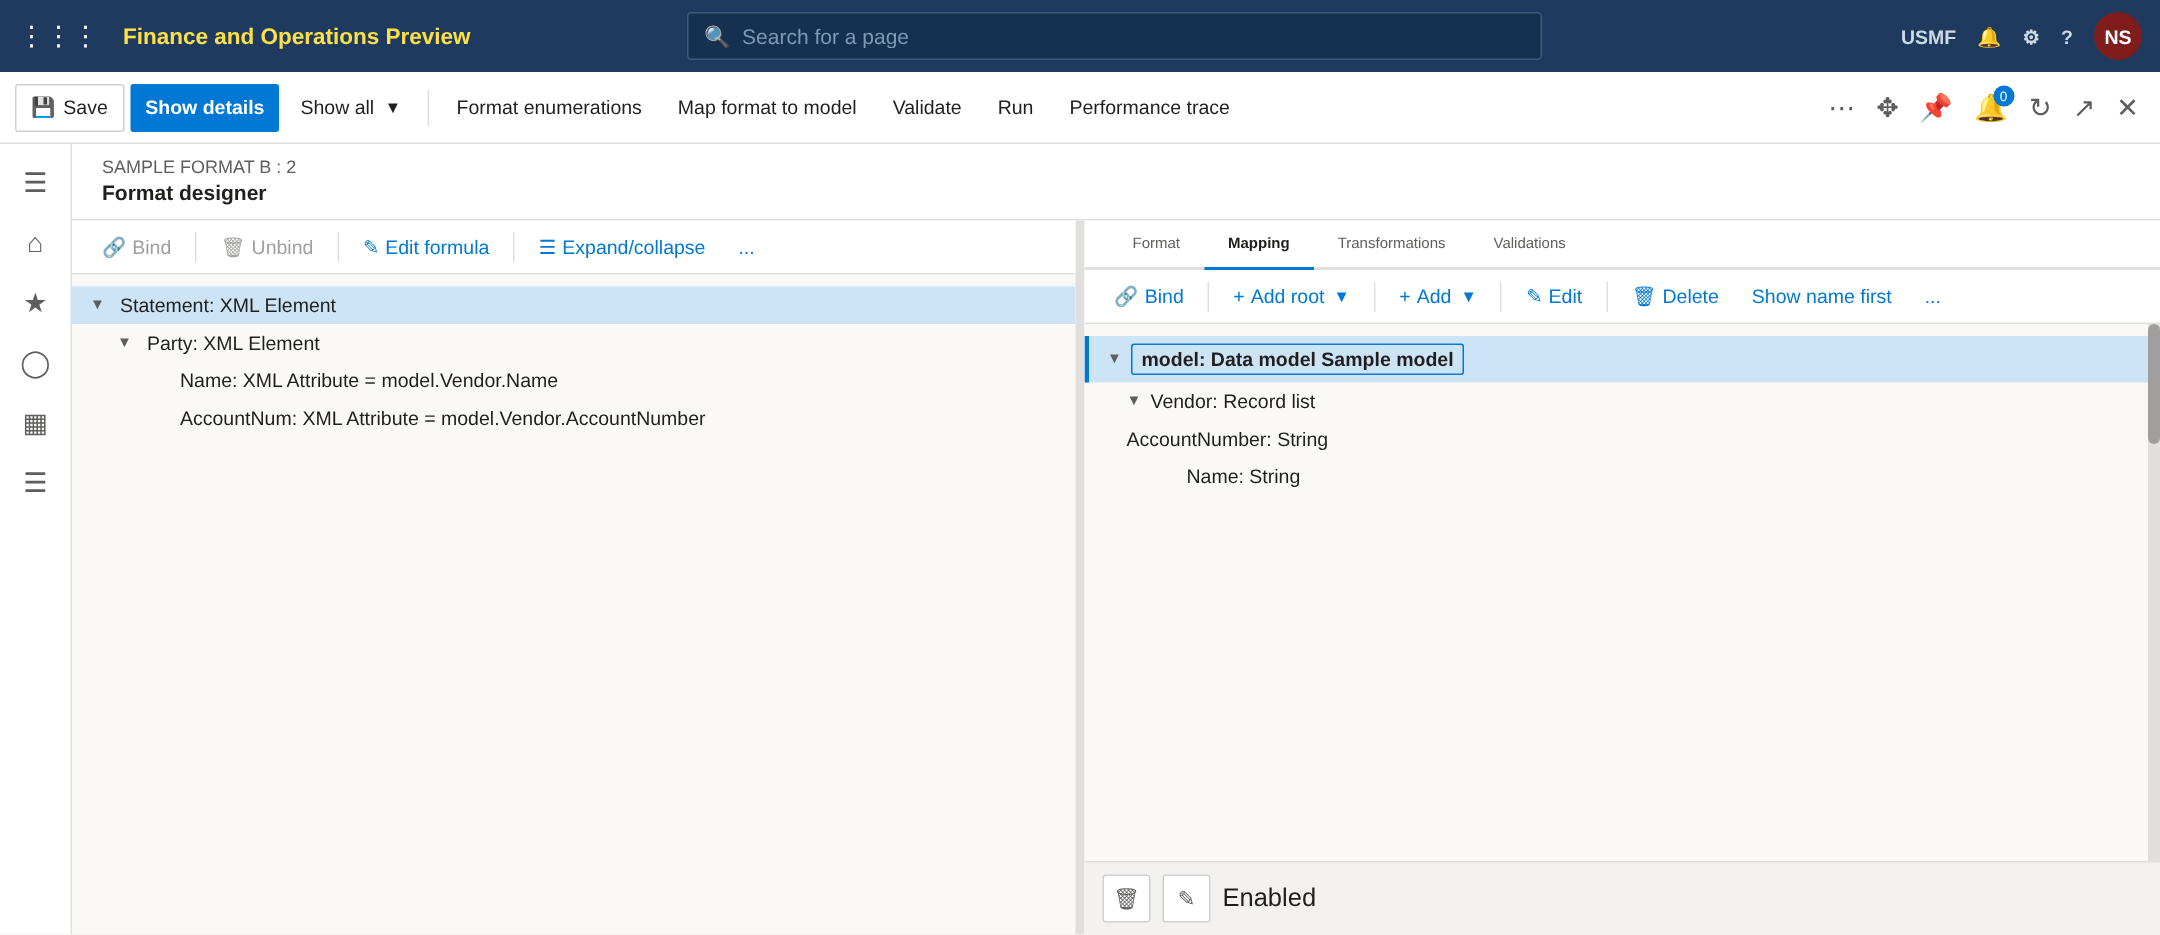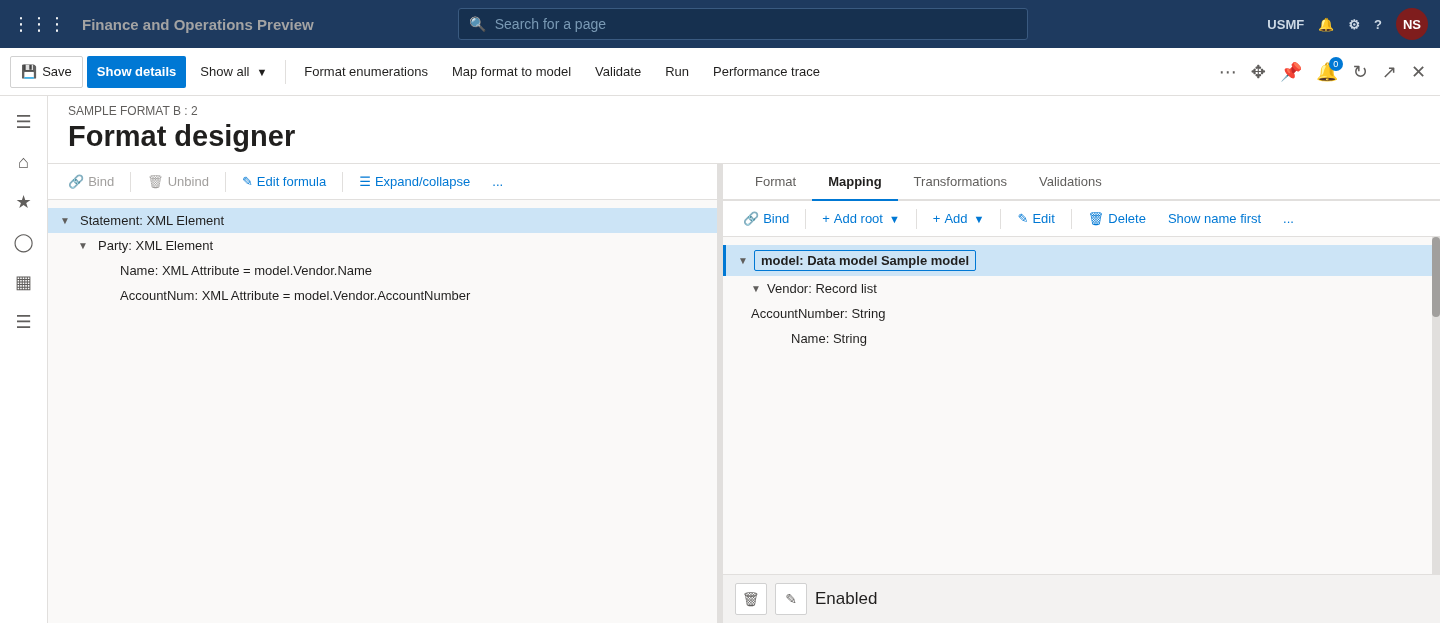--- a/index.html
+++ b/index.html
@@ -8,21 +8,21 @@
     
     .topbar {
       background: #1e3a5f;
       height: 48px;
       display: flex;
       align-items: center;
       padding: 0 12px;
       gap: 10px;
     }
     .topbar-grid-icon { color: #fff; font-size: 18px; cursor: pointer; margin-right: 6px; }
-    .topbar-title { color: #a3a3a3; font-size: 15px; font-weight: 600; flex: 0 0 auto; margin-right: 20px; }
+    .topbar-title { color: #fde047; font-size: 15px; font-weight: 600; flex: 0 0 auto; margin-right: 20px; }
     .topbar-search {
       flex: 1;
       max-width: 570px;
       background: #16304f;
       border: 1px solid #3a5a80;
       border-radius: 3px;
       height: 32px;
       display: flex;
       align-items: center;
       padding: 0 10px;
@@ -125,21 +125,21 @@
       overflow: hidden;
     }
 
     
     .page-header {
       background: #fff;
       padding: 8px 8px 10px 20px;
       border-bottom: 1px solid #e1dfdd;
     }
     .page-breadcrumb { font-size: 12px; color: #605e5c; margin-bottom: 2px; }
-    .page-title { font-size: 29px; font-weight: 600; color: #201f1e; }
+    .page-title { font-size: 14px; font-weight: 600; color: #201f1e; }
 
     
     .split-container {
       flex: 1;
       display: flex;
       overflow: hidden;
     }
 
     
     .left-panel {
@@ -208,21 +208,21 @@
     .right-panel-tabs {
       background: #fff;
       border-bottom: 2px solid #e1dfdd;
       display: flex;
       align-items: flex-end;
       padding: 0 16px;
       gap: 0;
     }
     .tab-item {
       padding: 10px 16px;
-      font-size: 13px;
+      font-size: 10px;
       color: #605e5c;
       cursor: pointer;
       border-bottom: 2px solid transparent;
       margin-bottom: -2px;
     }
     .tab-item.active { color: #201f1e; font-weight: 600; border-bottom: 2px solid #0078d4; }
 
     .right-panel-toolbar {
       background: #fff;
       border-bottom: 1px solid #e1dfdd;

